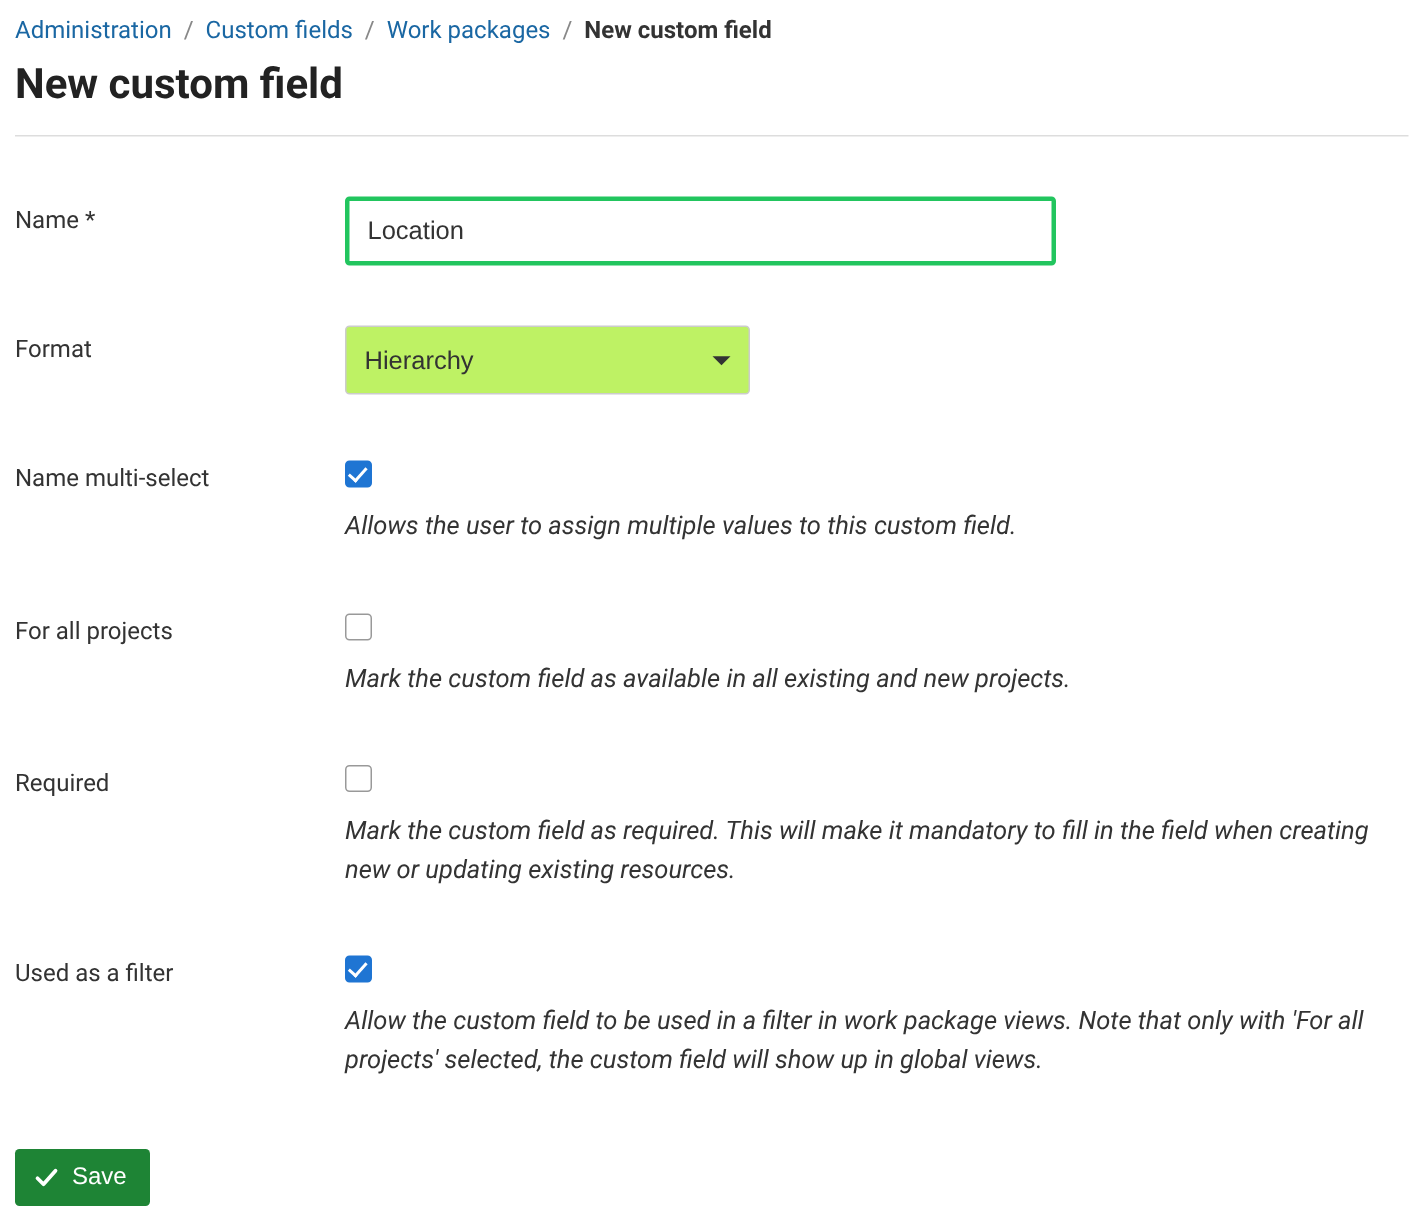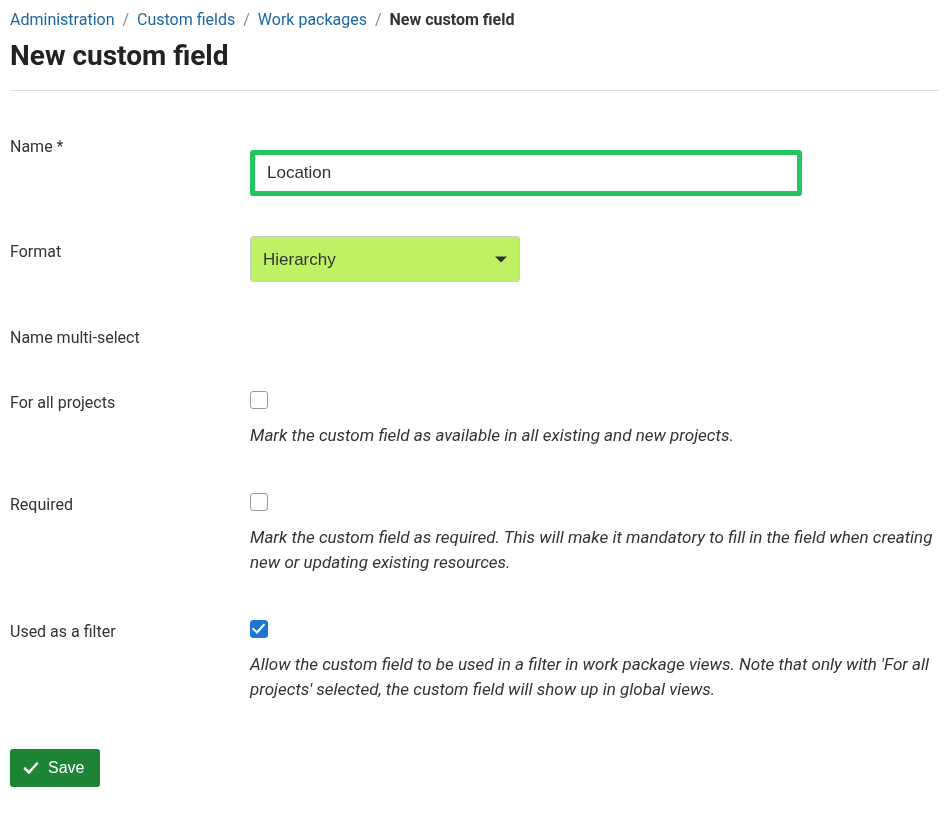--- a/index.html
+++ b/index.html
@@ -32,42 +32,40 @@
   .hr {
     border: none;
     border-top: 1px solid #ddd;
     margin: 0 0 40px 0;
   }
   .form { }
   .form-row {
     display: flex;
     align-items: flex-start;
     margin-bottom: 40px;
-    gap: 20px;
   }
   .form-label {
     width: 220px;
     padding-top: 6px;
     font-size: 16px;
     color: #333;
     flex-shrink: 0;
   }
   .form-control-col {
     flex: 1;
     max-width: 700px;
   }
   input[type="text"].text-input {
-    width: 552px;
+    width: 474px;
     height: 46px;
     padding: 8px 12px;
     font-size: 17px;
-    border: 5px solid #22c55e;
-    border-radius: 3px;
-    color: #333;
-    margin-top: 19px;
+    border: 3px solid #22c55e;
+    border-radius: 3px;
+    color: #333;
   }
   .select-wrap {
     position: relative;
     width: 270px;
   }
   .select-wrap select {
     width: 100%;
     height: 46px;
     padding: 8px 40px 8px 12px;
     font-size: 17px;
@@ -173,20 +171,24 @@
           <svg width="14" height="10" viewBox="0 0 14 10">
               <path d="M1 2 L7 8 L13 2 Z" fill="#333"></path>
             </svg>
         </span>
       </div>
     </div>
   </div>
 
   <div class="form-row">
     <div class="form-label">Name multi-select</div>
+    <div class="form-control-col">
+      <input type="checkbox" class="chk" checked="" style="">
+      <div class="help-text">Allows the user to assign multiple values to this custom field.</div>
+    </div>
   </div>
 
   <div class="form-row">
     <div class="form-label">For all projects</div>
     <div class="form-control-col">
       <input type="checkbox" class="chk" style="">
       <div class="help-text">Mark the custom field as available in all existing and new projects.</div>
     </div>
   </div>
 

